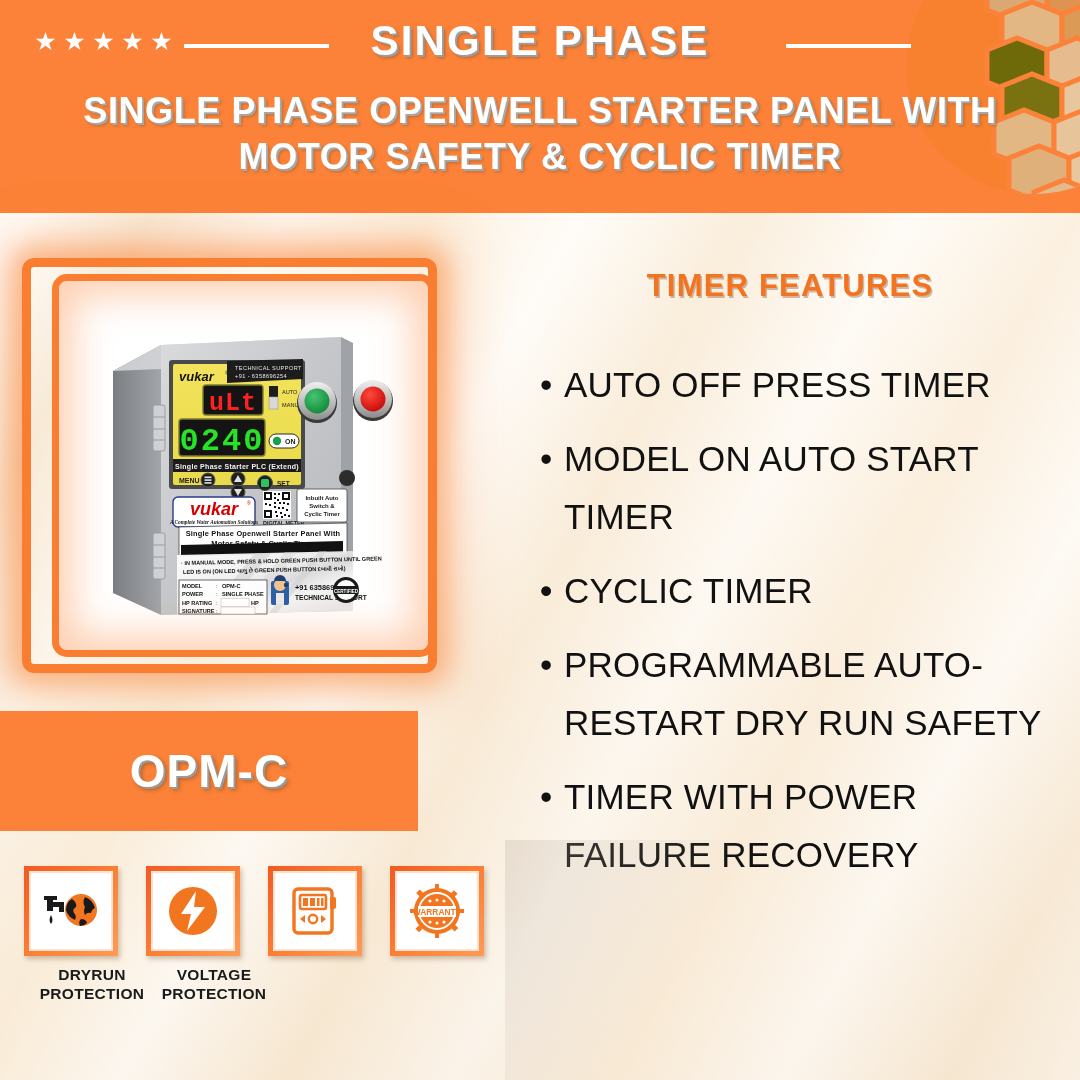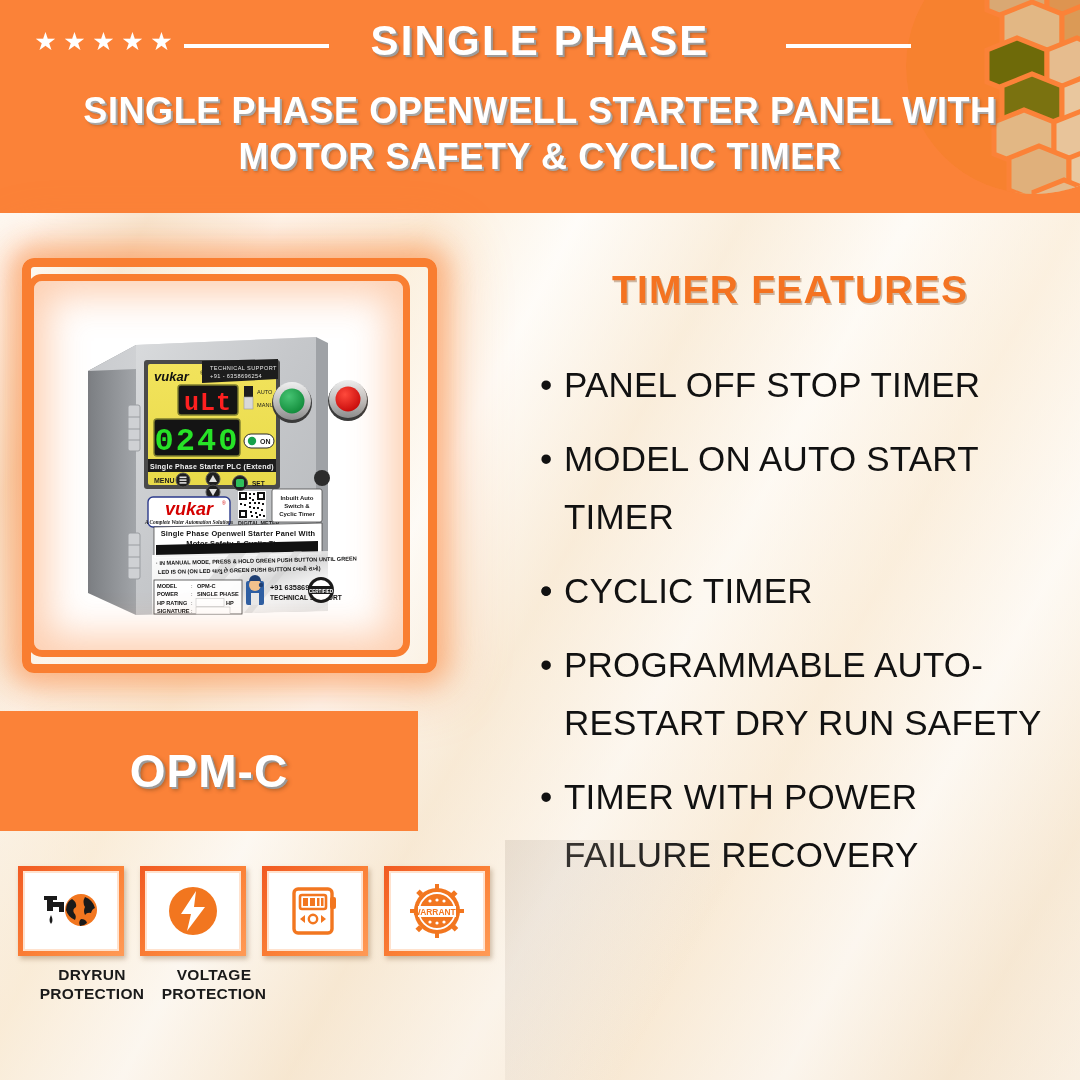--- a/index.html
+++ b/index.html
@@ -116,21 +116,21 @@
   #frame-outer {
     position: absolute;
     left: 22px; top: 258px;
     width: 415px; height: 415px;
     border: 9px solid #F97E31;
     border-radius: 12px;
     background: transparent;
   }
   #frame-inner {
     position: absolute;
-    left: 27px; top: 274px;
+    left: 52px; top: 274px;
     width: 383px; height: 383px;
     border: 7px solid #F97E31;
     border-radius: 15px;
     background: #FFFFFF;
     overflow: hidden;
   }
   #frame-inner-glow {
     position: absolute;
     left: 0; top: 0;
     width: 100%; height: 100%;
@@ -172,21 +172,21 @@
     display: flex;
     gap: 4px;
   }
   .icon-cell {
     width: 118px;
     display: flex;
     flex-direction: column;
     align-items: center;
   }
   .icon-box {
-    width: 106px; height: 90px;
+    width: 94px; height: 90px;
     background: linear-gradient(135deg, #F15A22 0%, #FB8238 55%, #FF9A56 100%);
     padding: 5px;
     box-shadow: 2px 3px 5px rgba(120,80,40,0.35);
   }
   .icon-inner {
     width: 100%; height: 100%;
     background: #FFFFFF;
     border: 2px solid #FFE2CE;
     display: flex;
     align-items: center;
@@ -202,21 +202,21 @@
     color: #1A1A1A;
     margin-left: 42px;
   }
 
   
   #features-title {
     position: absolute;
     left: 500px; top: 268px;
     width: 580px;
     text-align: center;
-    font-size: 39px;
+    font-size: 31px;
     font-weight: bold;
     letter-spacing: 1.2px;
     color: #F47321;
     text-shadow: 1.5px 1.5px 0 rgba(120,70,30,0.35);
   }
   #features-list {
     position: absolute;
     left: 534px; top: 356px;
     width: 540px;
   }
@@ -639,21 +639,21 @@
         </div>
       </div>
     </div>
   </div>
 
   <div id="features-title">TIMER FEATURES</div>
 
   <div id="features-list">
     <div class="feature-item">
       <span class="feature-bullet">•</span>
-      <span>PANEL OFF STOP TIMER</span>
+      <span>AUTO OFF PRESS TIMER</span>
     </div>
     <div class="feature-item">
       <span class="feature-bullet">•</span>
       <span>MODEL ON AUTO START TIMER</span>
     </div>
     <div class="feature-item">
       <span class="feature-bullet">•</span>
     </div>
     <div class="feature-item">
       <span class="feature-bullet">•</span>

